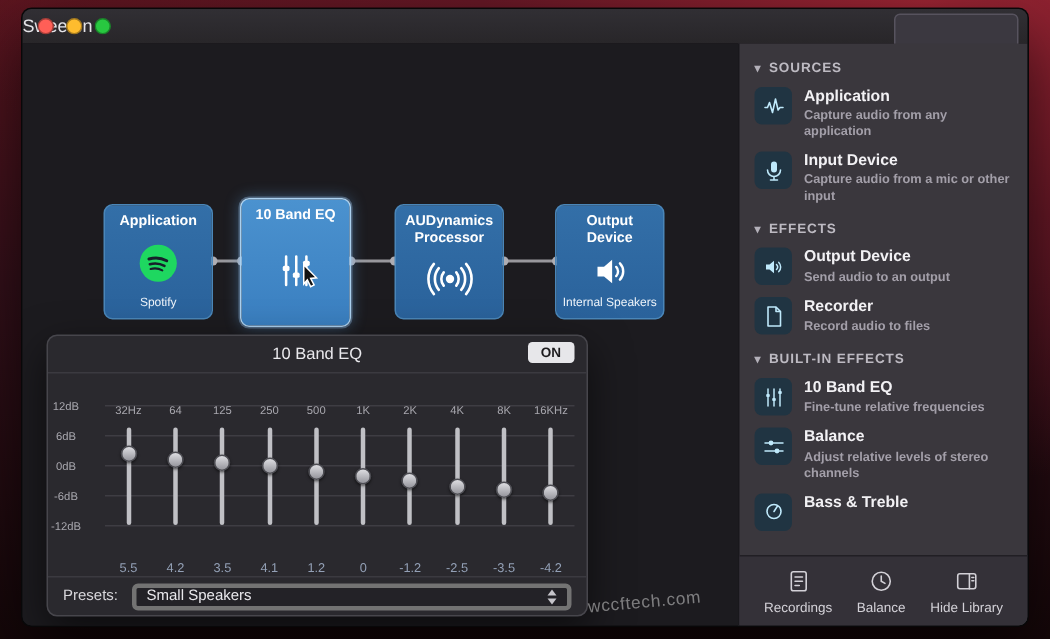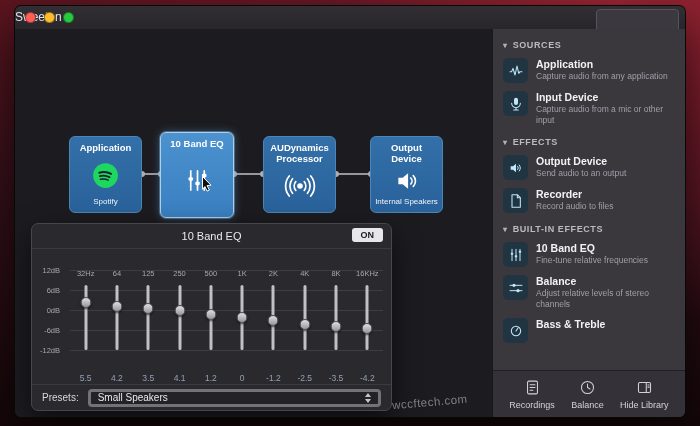--- a/index.html
+++ b/index.html
@@ -44,39 +44,39 @@
   .eq-zone{top:46px;height:80px;}
   .eq-val-row{top:134px;height:11px;}
   .eq-cell{flex:1;text-align:center;position:relative;z-index:1;margin-top:15px;}
   .eq-freq{font-size:7.5px;color:#a8a7ae;}
   .eq-val{font-size:8.5px;color:#93a0b6;}
   .eq-gridline{position:absolute;left:0;right:0;height:1px;background:#3e3d43;z-index:0;}
   .eq-track{position:absolute;left:50%;transform:translateX(-50%);top:0;bottom:0;width:3px;background:#c0c0c5;border-radius:2px;}
   .eq-thumb{position:absolute;left:50%;transform:translateX(-50%);width:11px;height:11px;border-radius:50%;
     background:linear-gradient(#dddde1,#96969d);border:1px solid #4c4c52;box-shadow:0 1px 2px rgba(0,0,0,.6);box-sizing:border-box;}
   .eq-db-col{position:absolute;left:0;top:46px;height:80px;width:34px;}
-  .eq-db-label{position:absolute;right:4px;width:100%;text-align:right;font-size:7.5px;color:#a8a7ae;box-sizing:border-box;padding-right:2px;}
+  .eq-db-label{position:absolute;right:4px;width:100%;text-align:center;font-size:7.5px;color:#a8a7ae;box-sizing:border-box;padding-right:2px;}
   .eq-presets{position:absolute;left:0;right:0;bottom:0;height:26px;border-top:1px solid #3b3a40;display:flex;align-items:center;
     padding:0 10px;gap:9px;box-sizing:border-box;}
   .presets-label{color:#d8d7db;font-size:10px;}
   .preset-select{flex:1;height:18px;background:#232227;border:3px solid #737373;border-radius:4px;display:flex;align-items:center;
     padding:0 7px;color:#e9e8ec;font-size:10px;box-sizing:border-box;}
   .updown{margin-left:auto;display:flex;flex-direction:column;gap:2px;align-items:center;}
   .updown i{display:block;width:0;height:0;border-left:3px solid transparent;border-right:3px solid transparent;}
   .updown .up{border-bottom:4px solid #c6c5cb}.updown .dn{border-top:4px solid #c6c5cb}
   
   .lib-list{flex:1;overflow:hidden;padding-top:4px;}
   .lib-header{display:flex;align-items:center;gap:5px;padding:7px 10px 4px;color:#bdbac2;font-size:9px;font-weight:700;letter-spacing:.6px;}
   .lib-header .tri{font-size:8px;color:#b3b0b9;}
   .lib-item{display:flex;gap:8px;padding:4px 10px;align-items:flex-start;}
   .lib-icon{width:25px;height:25px;border-radius:5px;background:#203442;display:flex;align-items:center;justify-content:center;flex:none;}
   .lib-icon svg{width:16px;height:16px;}
   .lib-text{display:block;}
   .lib-title{display:block;color:#f2f1f4;font-size:10.5px;font-weight:600;line-height:1.25;}
-  .lib-desc{display:block;color:#a39fa9;font-size:8.5px;line-height:1.3;max-width:142px;}
+  .lib-desc{display:block;color:#a39fa9;font-size:8.5px;line-height:1.3;max-width:142px;font-weight:bold;}
   .sidebar-toolbar{height:46px;border-top:1px solid #211f24;background:#343138;display:flex;align-items:center;justify-content:space-evenly;}
   .tool-btn{display:flex;flex-direction:column;align-items:center;gap:2px;color:#d3d1d7;font-size:9px;background:none;border:none;font-family:inherit;padding:0;}
   .tool-btn svg{width:17px;height:17px;}
   
   .cursor{position:absolute;left:186px;top:146px;z-index:30;pointer-events:none;}
   .watermark{position:absolute;left:392px;top:396px;z-index:50;color:rgba(205,205,205,.55);font-size:11.5px;
     transform:rotate(-5deg);letter-spacing:.5px;pointer-events:none;}
 </style>
 </head>
 <body>

